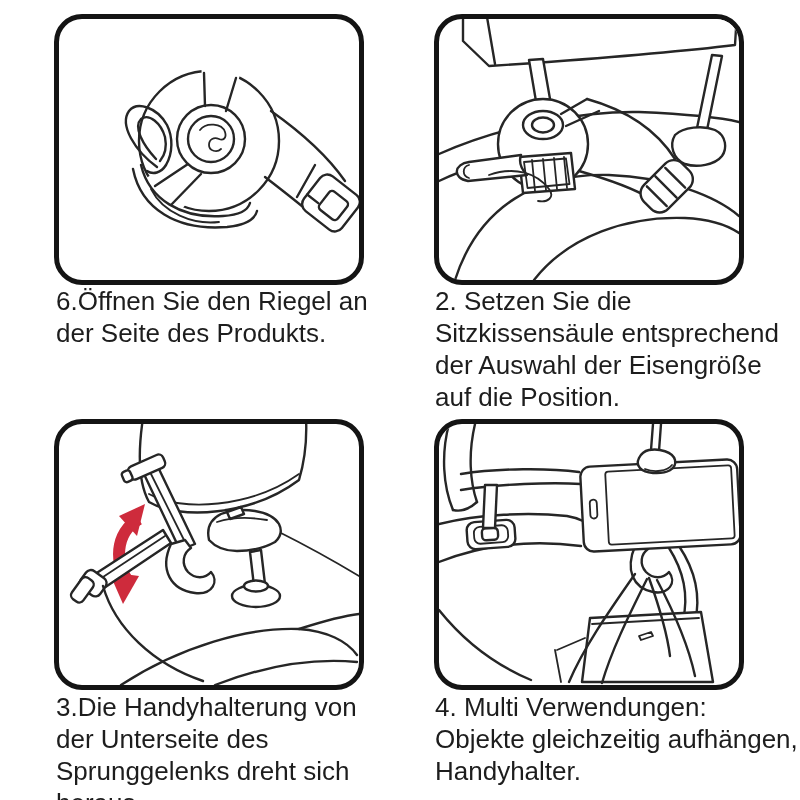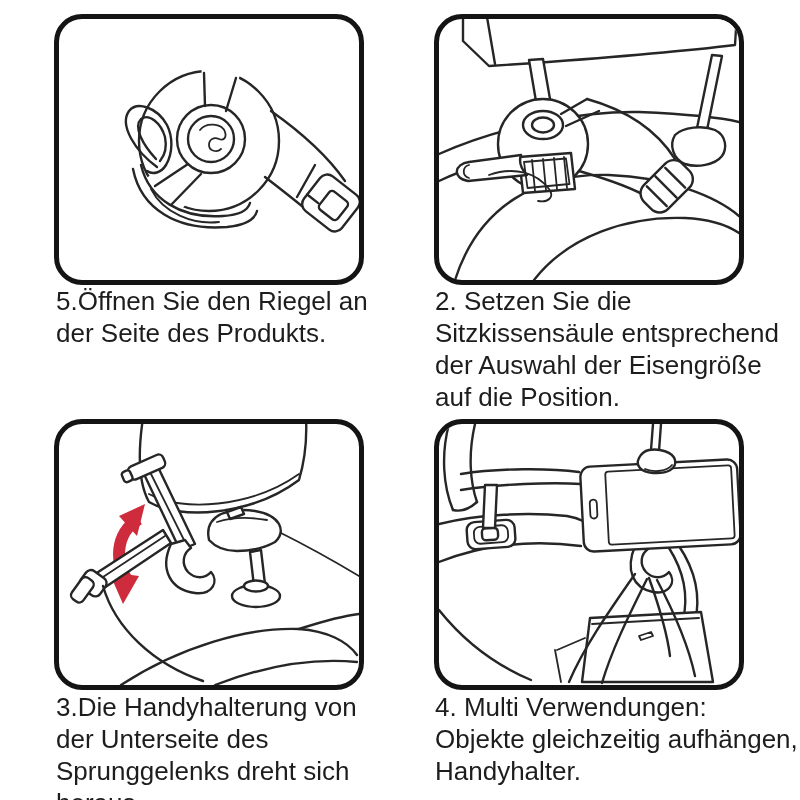--- a/index.html
+++ b/index.html
@@ -207,21 +207,21 @@
         <rect class="wf thin" x="151" y="72" width="7" height="19" rx="3.5"></rect>
       </g>
       <g>
         <path class="ln" d="M 214,0 L 212,26 M 222,0 L 220,27"></path>
         <path class="wf" d="M 200,34 C 196,42 202,48 214,49 C 228,50 238,45 236,36 C 234,28 220,24 210,26 C 205,27 202,30 200,34 Z"></path>
         <path class="ln thin" d="M 206,45 C 216,49 228,47 233,41"></path>
       </g>
     </svg>
   </div>
 
-  <div class="caption" id="caption-1">5.Öffnen Sie den Riegel an
+  <div class="caption" id="caption-1">6.Öffnen Sie den Riegel an
 der Seite des Produkts.</div>
   <div class="caption" id="caption-2">2. Setzen Sie die
 Sitzkissensäule entsprechend
 der Auswahl der Eisengröße
 auf die Position.</div>
   <div class="caption" id="caption-3">3.Die Handyhalterung von
 der Unterseite des
 Sprunggelenks dreht sich heraus.</div>
   <div class="caption" id="caption-4">4. Multi Verwendungen:
 Objekte gleichzeitig aufhängen,

